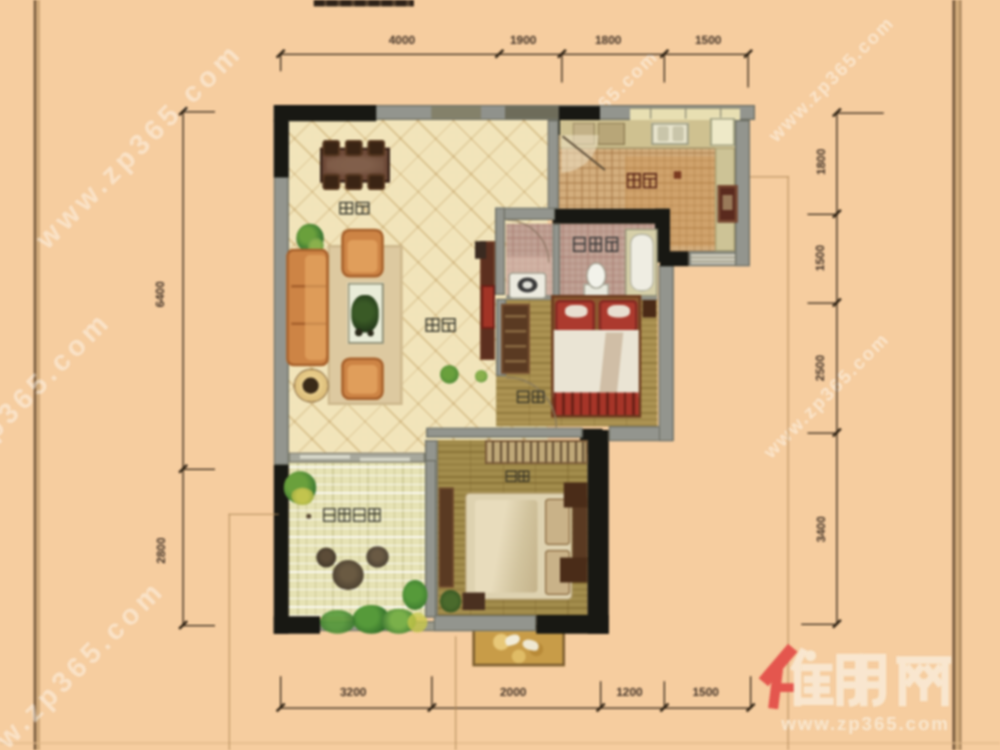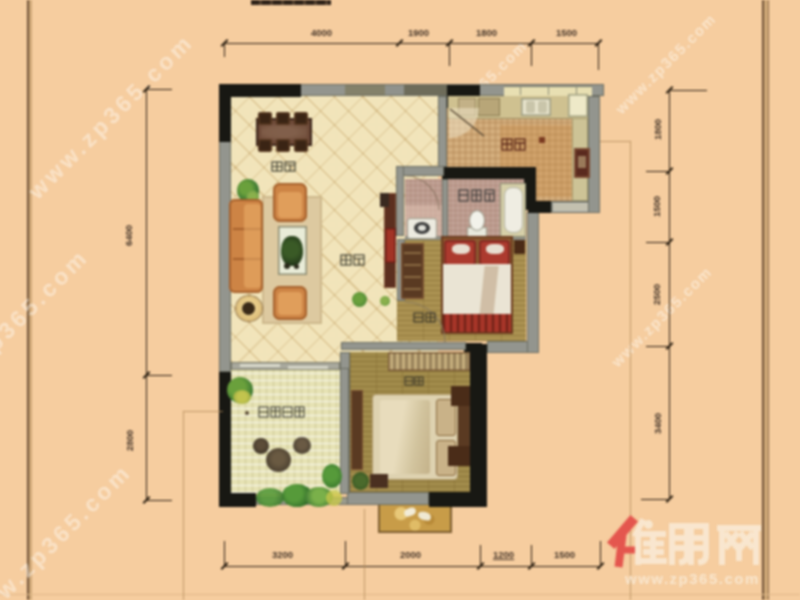--- a/index.html
+++ b/index.html
@@ -170,21 +170,21 @@
 <div class="dim" style="left:480px;top:545px;width:1px;height:21px;"></div>
 <div class="dim" style="left:531px;top:545px;width:1px;height:21px;"></div>
 <div class="dim" style="left:600px;top:541px;width:1px;height:25px;"></div>
 <div class="tick" style="left:220px;top:565px;"></div>
 <div class="tick" style="left:341px;top:565px;"></div>
 <div class="tick" style="left:476px;top:565px;"></div>
 <div class="tick" style="left:527px;top:565px;"></div>
 <div class="tick" style="left:596px;top:565px;"></div>
 <div class="lbl" style="left:272px;top:549px;">3200</div>
 <div class="lbl" style="left:400px;top:549px;">2000</div>
-<div class="lbl" style="left:493px;top:549px;text-decoration:underline;">1200</div>
+<div class="lbl" style="left:493px;top:549px;">1200</div>
 <div class="lbl" style="left:554px;top:549px;">1500</div>
 
 <div class="faint" style="left:183px;top:411px;width:40px;height:1px;"></div>
 <div class="faint" style="left:183px;top:411px;width:1px;height:189px;"></div>
 <div class="faint" style="left:364px;top:509px;width:1px;height:91px;"></div>
 <div class="faint" style="left:600px;top:141px;width:31px;height:1px;"></div>
 <div class="faint" style="left:630px;top:141px;width:1px;height:459px;"></div>
 
 <div class="a" style="left:256px;top:118px;width:56px;height:28px;background:#6e4a38;box-shadow:inset 0 0 0 2px #3a241a;"></div>
 <div class="a" style="left:261px;top:123px;width:46px;height:18px;background:radial-gradient(ellipse at 40% 50%,#8a685299 0 40%,transparent 75%),radial-gradient(ellipse at 75% 50%,#7a5a4699 0 35%,transparent 70%);"></div>

